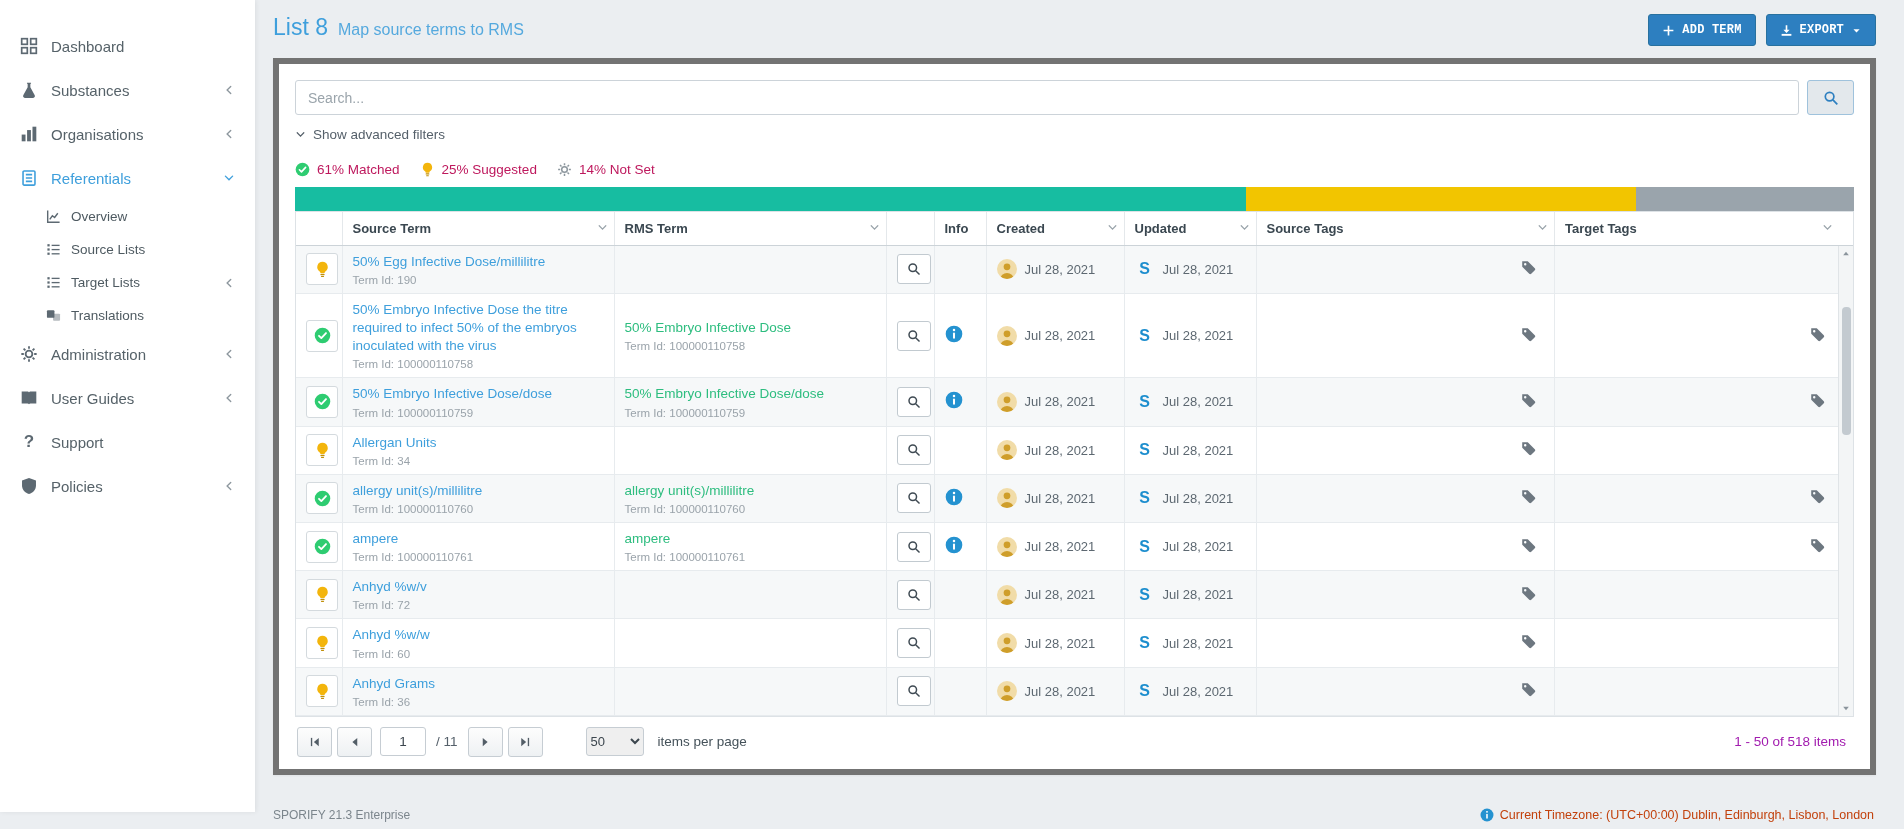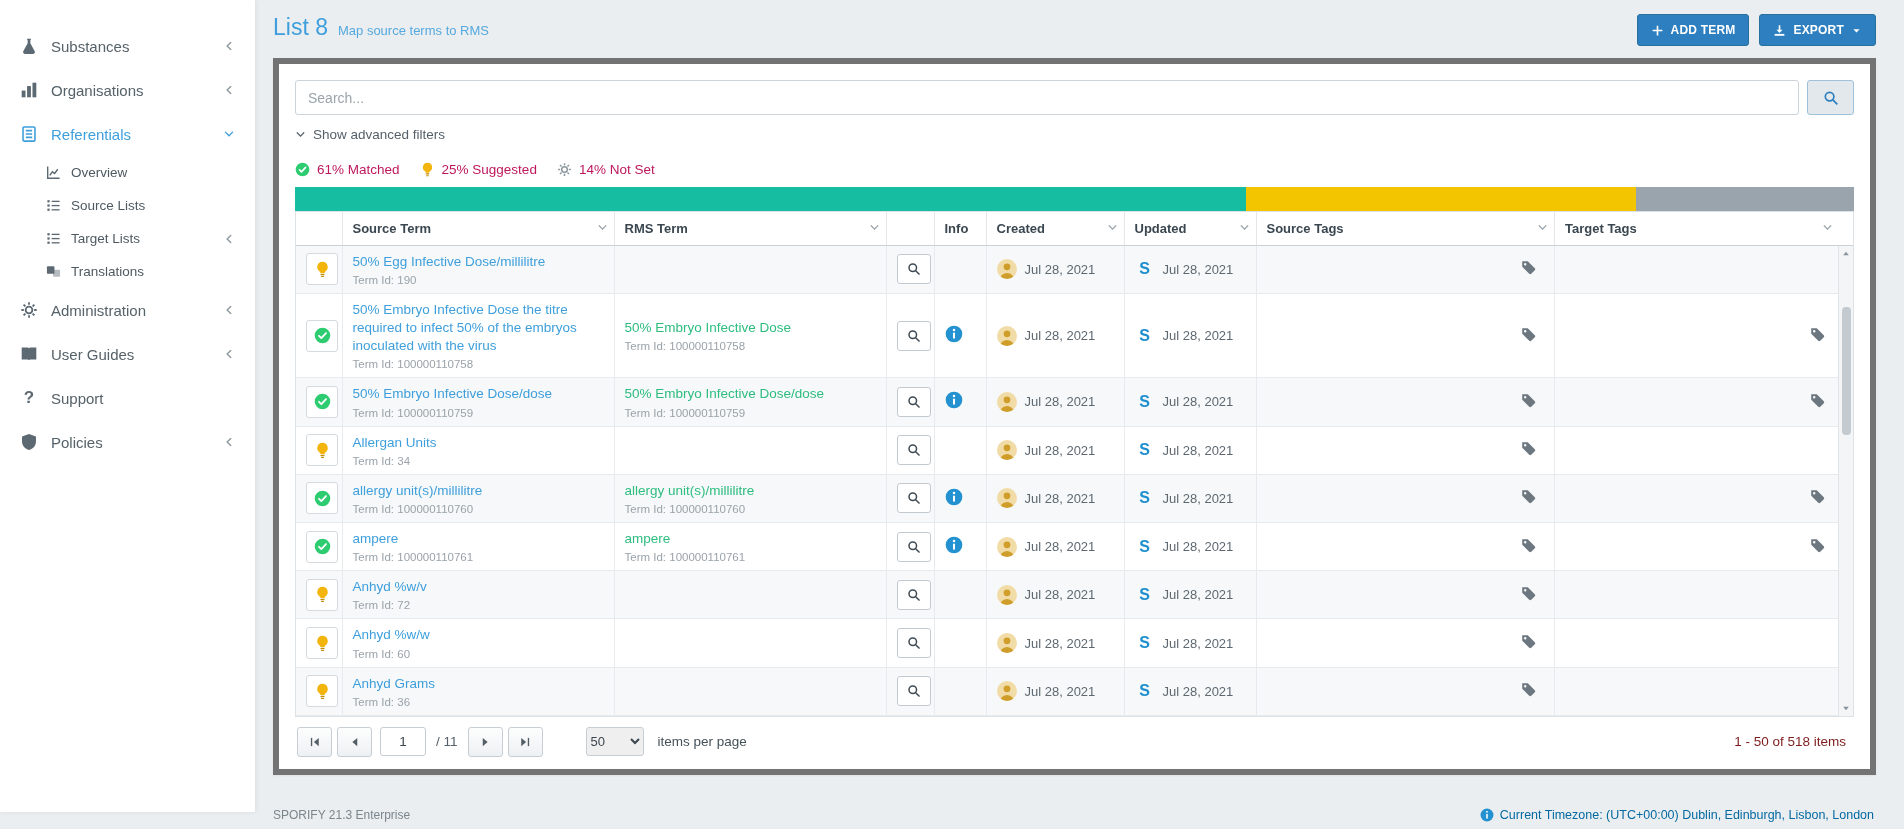--- a/index.html
+++ b/index.html
@@ -1,39 +1,39 @@
 <!DOCTYPE html>
 <html style="--accent: #3e9fdc; --btn-blue: #2d7fc0; --prog-green: #17bda1; --prog-yellow: #f2c500; --prog-gray: #9aa4ac; --match-text: #2dbd7f;"><head>
 <meta charset="utf-8">
 <style>
 *{box-sizing:border-box;margin:0;padding:0}
 html,body{width:1904px;height:829px}
 body{font-family:"Liberation Sans","DejaVu Sans",sans-serif;background:#ebeef1;color:#4a555e;font-size:14px;position:relative;overflow:hidden}
-button{font-family:Liberation Sans, sans-serif;cursor:pointer}
+button{font-family:Liberation Mono, monospace;cursor:pointer}
 svg{display:block;width:100%;height:100%}
 .ic{display:inline-block}
 
 
 .sidebar{position:absolute;left:0;top:0;width:255px;height:812px;background:#fff;box-shadow:1px 0 5px rgba(0,0,0,.07);padding-top:24px;z-index:2}
 .nav-item{display:flex;align-items:center;padding:13px 20px;color:#566269;font-size:15px;cursor:pointer}
 .nav-item .nav-ic{width:18px;height:18px;margin-right:13px;color:#5d6972;flex:0 0 18px}
 .nav-item .nav-label{flex:1 1 auto;white-space:nowrap}
 .nav-item .chev{width:12px;height:12px;color:#8d979e;flex:0 0 12px}
 .nav-item.active{color:var(--accent,#3e9fdc)}
 .nav-item.active .nav-ic,.nav-item.active .chev{color:var(--accent,#3e9fdc)}
 .nav-item.sub{padding:9px 20px 9px 46px;font-size:13.5px;color:#4e5a61}
 .nav-item.sub .nav-ic{width:15px;height:15px;flex-basis:15px;margin-right:10px}
 .qmark{font-weight:700;font-size:17px;line-height:1;display:block;text-align:center}
 
 
 .main{position:absolute;left:255px;top:0;right:0;bottom:0;padding:14px 28px 0 18px}
 .page-header{display:flex;justify-content:space-between;align-items:flex-start;margin-bottom:12px}
 .title-wrap{display:flex;align-items:baseline;gap:10px}
 .page-title{font-size:23px;color:var(--accent,#3e9fdc);font-weight:400}
-.page-subtitle{font-size:13px;color:#55a9de}
+.page-subtitle{font-size:16px;color:#55a9de}
 .header-buttons{display:flex;gap:10px}
 .btn{display:inline-flex;align-items:center;gap:7px;border:1px solid #28719f;background:var(--btn-blue,#2d7fc0);color:#fff;font-size:12px;font-weight:700;letter-spacing:.2px;padding:0 13px;height:32px;border-radius:3px}
 .btn-ic{width:13px;height:13px;display:inline-block}
 .btn-caret{width:11px;height:11px;display:inline-block}
 
 
 .panel{background:#fff;border:6px solid #737373;box-shadow:0 1px 2px rgba(0,0,0,.05);padding:16px 16px 0}
 .search-row{display:flex;gap:8px}
 .search-input{flex:1;height:35px;border:1px solid #ccd3d9;border-radius:3px;padding:0 12px;font-size:14px;color:#3c464e;outline:none;font-family:inherit}
 .search-input::placeholder{color:#9aa4ab}
@@ -83,32 +83,44 @@
 .vs-bottom{margin-top:auto}
 
 
 .pager{display:flex;align-items:center;padding:10px 2px 12px;gap:5px}
 .pg-btn{width:35px;height:30px;border:1px solid #c6cdd3;border-radius:3px;background:linear-gradient(#fdfdfd,#eef1f3);display:flex;align-items:center;justify-content:center;color:#535e67}
 .pg-btn .ic{width:12px;height:12px}
 .pg-input{width:46px;height:29px;border:1px solid #c6cdd3;border-radius:3px;text-align:center;font-size:13.5px;color:#3c464e;font-family:inherit;margin-left:3px}
 .pg-total{font-size:13.5px;color:#55606a;margin:0 5px}
 .pg-size{height:29px;min-width:58px;border:1px solid #c6cdd3;border-radius:3px;margin-left:38px;font-size:13px;color:#3c464e;font-family:inherit}
 .pg-label{font-size:13.5px;color:#45525a;margin-left:9px}
-.pg-range{margin-left:auto;font-size:13.5px;color:#7f1d1d;padding-right:6px}
+.pg-range{margin-left:auto;font-size:13.5px;color:#a21caf;padding-right:6px}
 
 
 .footer{position:absolute;left:273px;right:30px;bottom:7px;display:flex;justify-content:space-between;align-items:flex-end;font-size:12px;color:#7b858c}
-.footer-right{display:flex;align-items:center;gap:6px;font-size:12.5px;color:#0369a1}
+.footer-right{display:flex;align-items:center;gap:6px;font-size:12.5px;color:#c2410c}
 .footer-right .ic{width:14px;height:14px}
 </style>
 </head>
 <body>
 
 <nav class="sidebar">
 
+    <div class="nav-item">
+      <span class="nav-ic">
+        <svg viewBox="0 0 16 16" fill="none" stroke="currentColor" stroke-width="1.5">
+          <rect x="1.5" y="1.5" width="5" height="5"></rect>
+          <rect x="9.5" y="1.5" width="5" height="5"></rect>
+          <rect x="1.5" y="9.5" width="5" height="5"></rect>
+          <rect x="9.5" y="9.5" width="5" height="5"></rect>
+        </svg>
+      </span>
+      <span class="nav-label">Dashboard</span>
+
+    </div>
 
     <div class="nav-item">
       <span class="nav-ic">
         <svg viewBox="0 0 16 16" fill="currentColor">
           <path d="M6.2 1.5h3.6v1h-.6v3l3.9 7.2c.5 1-.2 2.3-1.4 2.3H4.3c-1.2 0-1.9-1.3-1.4-2.3l3.9-7.2v-3h-.6z"></path>
         </svg>
       </span>
       <span class="nav-label">Substances</span>
       <span class="chev">
         <svg viewBox="0 0 16 16" fill="none" stroke="currentColor" stroke-width="1.8" stroke-linecap="round">

